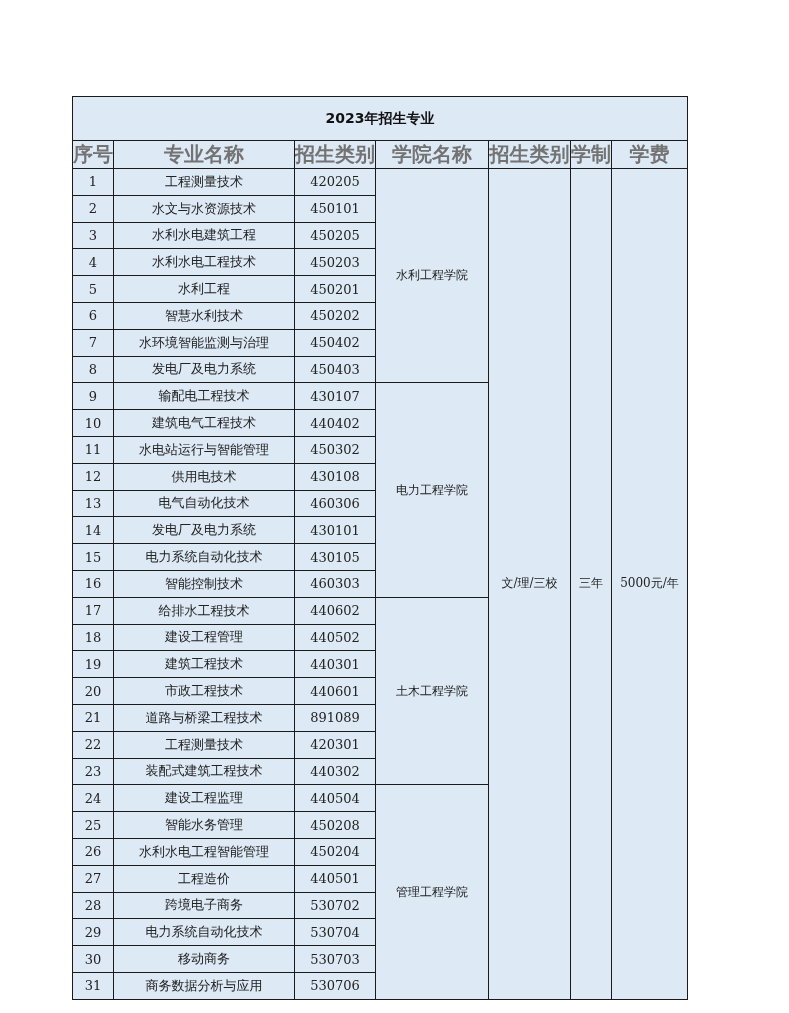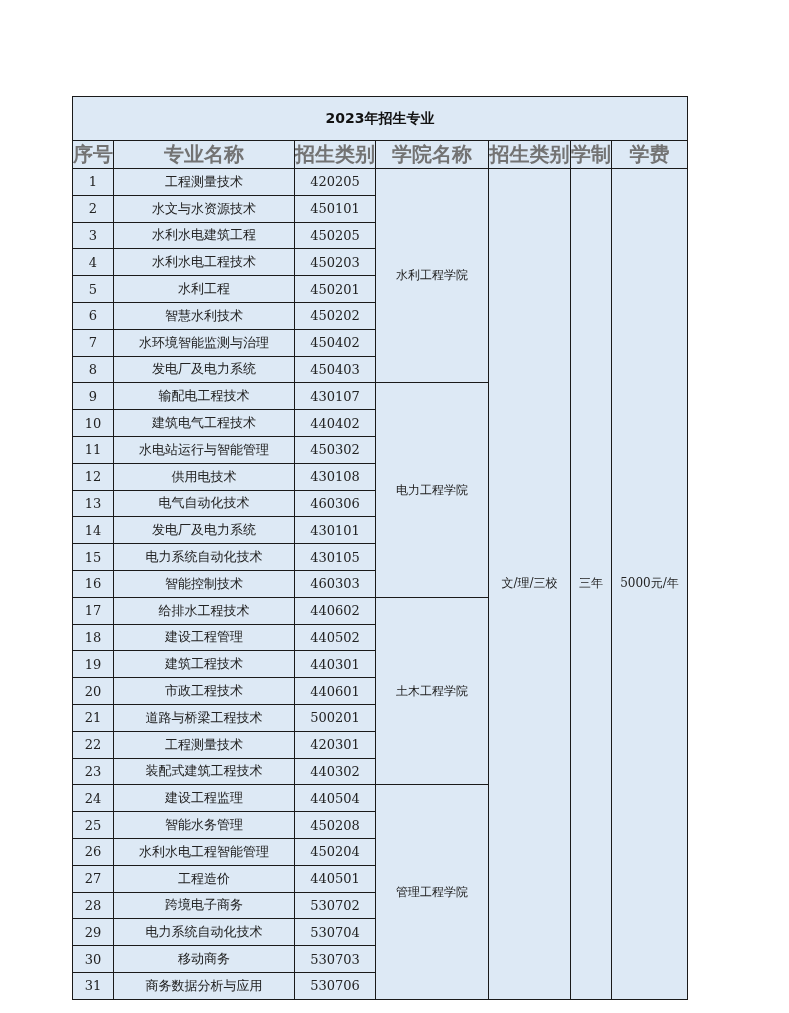--- a/index.html
+++ b/index.html
@@ -144,21 +144,21 @@
           <td class="cell num">440301</td>
         </tr>
         <tr>
           <td class="cell num">20</td>
           <td class="cell">市政工程技术</td>
           <td class="cell num">440601</td>
         </tr>
         <tr>
           <td class="cell num">21</td>
           <td class="cell">道路与桥梁工程技术</td>
-          <td class="cell num">500201</td>
+          <td class="cell num">891089</td>
         </tr>
         <tr>
           <td class="cell num">22</td>
           <td class="cell">工程测量技术</td>
           <td class="cell num">420301</td>
         </tr>
         <tr>
           <td class="cell num">23</td>
           <td class="cell">装配式建筑工程技术</td>
           <td class="cell num">440302</td>

